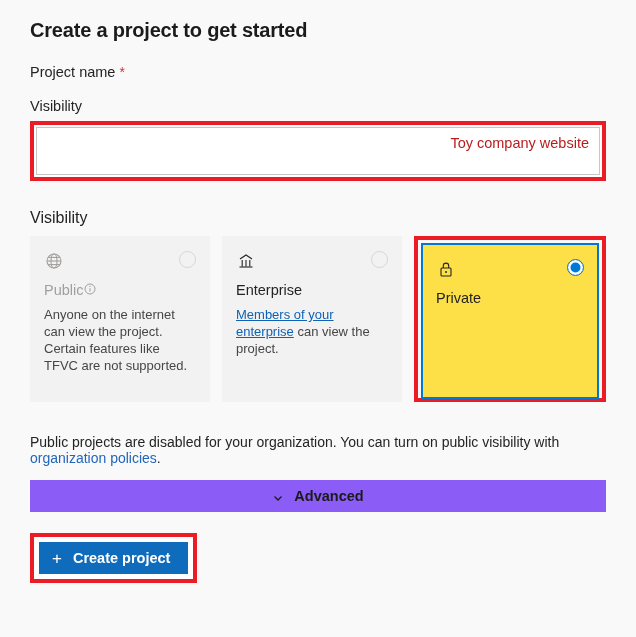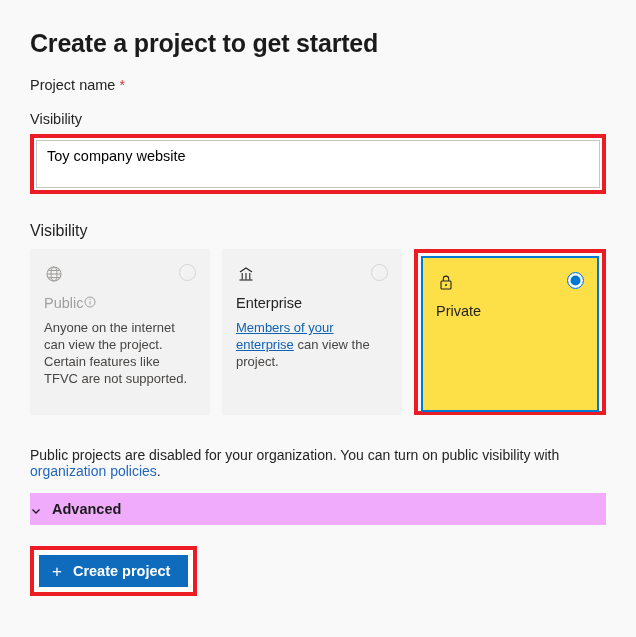--- a/index.html
+++ b/index.html
@@ -14,26 +14,26 @@
   .page {
     position: relative;
     width: 636px;
     height: 637px;
     background: #f9f9f9;
     padding: 0 30px;
   }
 
   
   .page-title {
-    font-size: 25px;
+    font-size: 20px;
     font-weight: bold;
     letter-spacing: -0.2px;
     color: #1b1b1b;
     margin: 0;
-    padding-top: 26px;
+    padding-top: 13px;
     line-height: 34px;
   }
 
   
   .field-label {
     font-size: 14.5px;
     color: #242424;
     margin-top: 16px;
     margin-bottom: 6px;
     line-height: 18px;
@@ -60,26 +60,27 @@
     outline: none;
     display: block;
   }
   .text-area {
     width: 100%;
     height: 48px;
     border: 1px solid #c8c6c4;
     background: #ffffff;
     font-family: "Liberation Sans", sans-serif;
     font-size: 14.5px;
-    color: #000000;
+    color: #b91c1c;
     padding: 6px 10px;
     resize: none;
     outline: none;
     display: block;
     line-height: 18px;
+    text-align: right;
   }
 
   
   .section-title {
     font-size: 16px;
     color: #242424;
     margin-top: 27px;
     margin-bottom: 8px;
     line-height: 20px;
   }
@@ -158,24 +159,24 @@
     color: #242424;
     line-height: 16px;
     margin-top: 32px;
     max-width: 580px;
   }
 
   
   .advanced {
     margin-top: 14px;
     height: 32px;
-    background: #f0abfc;
+    background: #8b5cf6;
     display: flex;
     align-items: center;
-    justify-content: flex-start;
+    justify-content: center;
     gap: 10px;
     cursor: pointer;
   }
   .advanced-label {
     font-size: 14.5px;
     font-weight: bold;
     color: #1b1b1b;
   }
   .chev {
     width: 12px; height: 12px;

